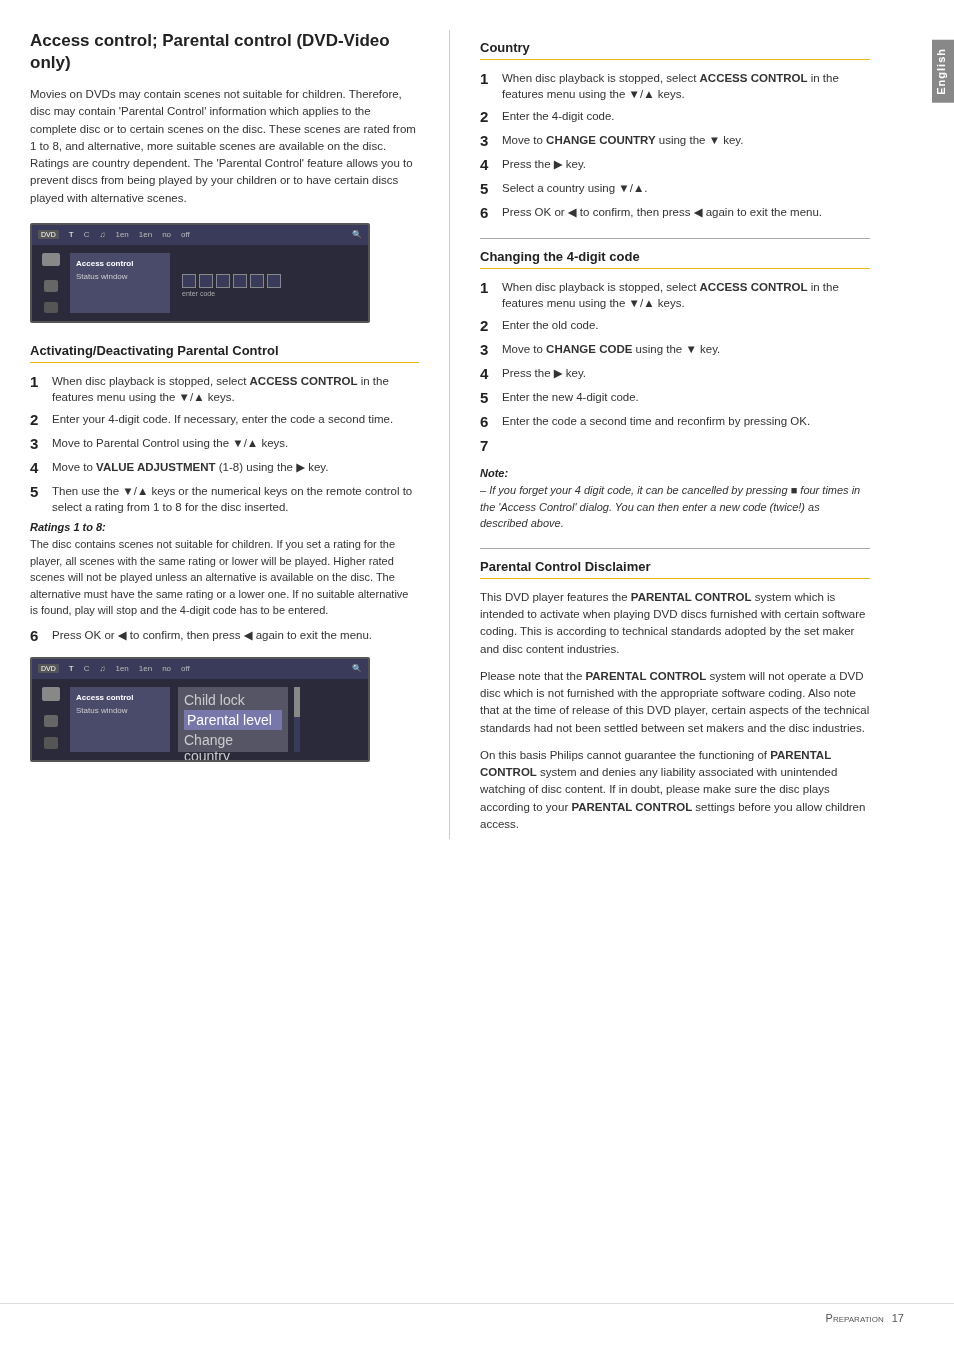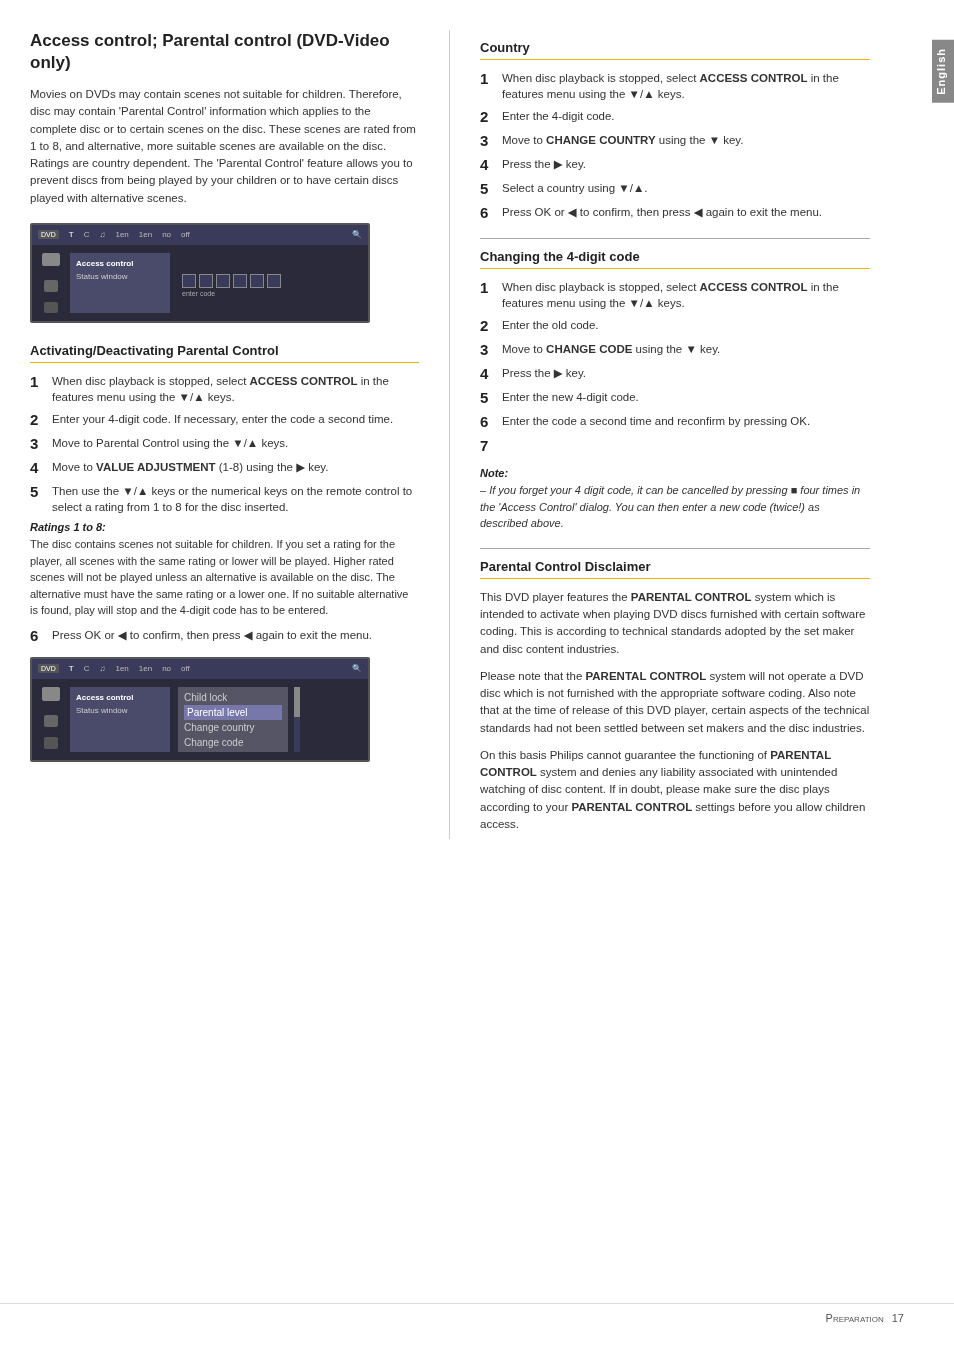--- a/index.html
+++ b/index.html
@@ -184,21 +184,21 @@
       background: #555566;
       width: 110px;
       margin: 4px;
       padding: 3px 6px;
       font-size: 8px;
     }
 
     .screen-submenu-item {
       padding: 2px 0;
       color: #ccc;
-      font-size: 10px;
+      font-size: 14px;
       border-bottom: none;
     }
 
     .screen-submenu-item.highlight {
       background: #7777aa;
       color: #fff;
       padding: 2px 3px;
     }
 
     .scrollbar {

